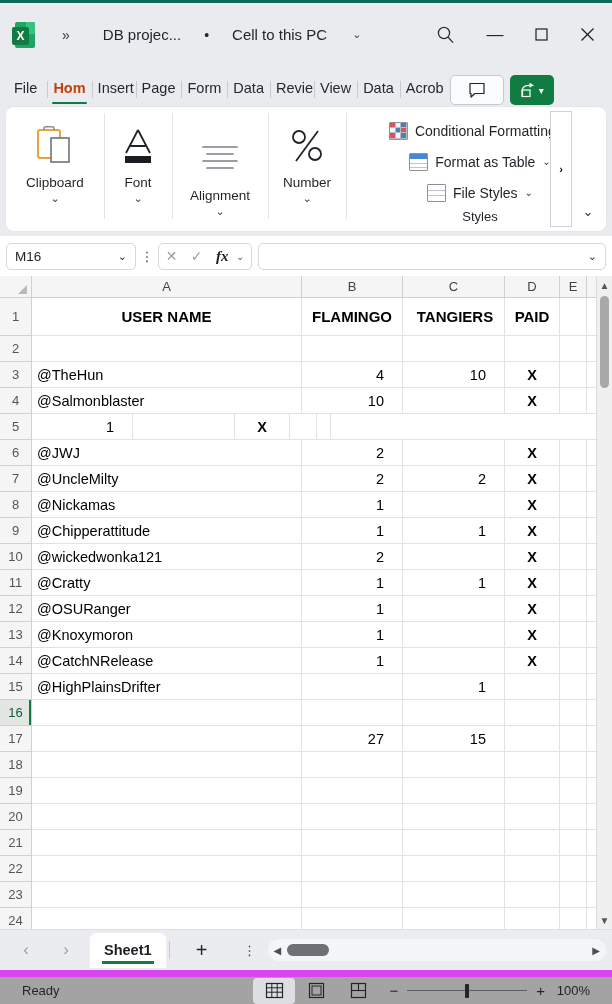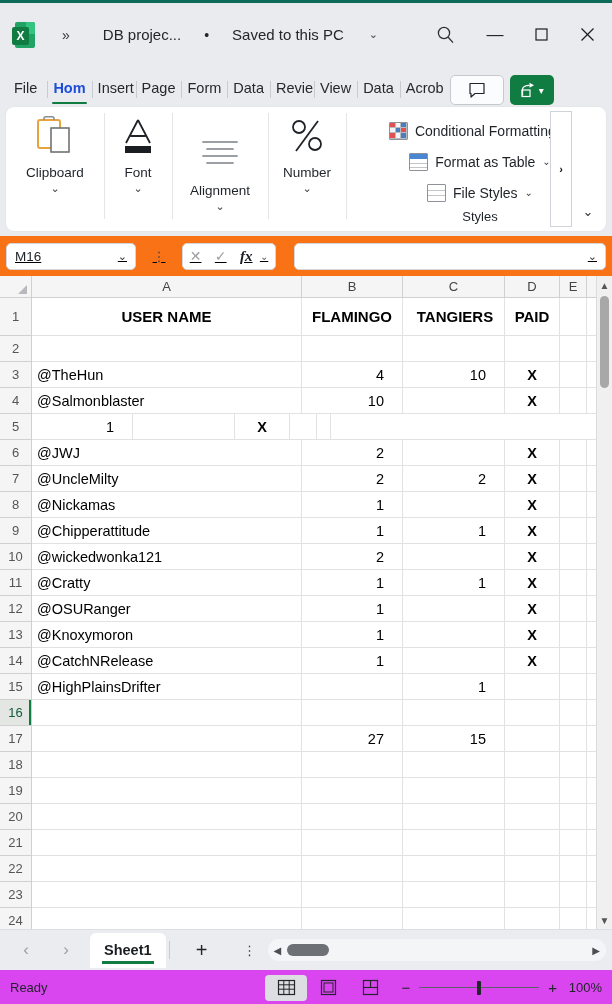--- a/index.html
+++ b/index.html
@@ -85,21 +85,21 @@
     position: relative;
     overflow: hidden;
     cursor: default;
     white-space: nowrap;
   }
   .tab.file { padding-left: 10px; padding-right: 10px; }
   .tab + .tab::before {
     content: ""; position: absolute; left: 0; top: 7px; bottom: 9px;
     width: 1px; background: #c8cbd0;
   }
-  .tab.sel { font-weight: bold; color: #1d4ed8; }
+  .tab.sel { font-weight: bold; color: #c2410c; }
   .tab.sel::after {
     content: ""; position: absolute; left: 5px; right: 5px; bottom: 3px;
     height: 2.5px; background: #107c41; border-radius: 2px;
   }
   .tab.clipped { max-width: 44px; }
   .comment-btn {
     margin-left: 6px; margin-bottom: 2px;
     width: 54px; height: 30px;
     border: 1px solid #c6c9ce; border-radius: 5px;
     background: #fbfcfd;
@@ -123,21 +123,21 @@
   .ribbon-inner {
     height: 124px; background: #ffffff;
     border-radius: 8px;
     display: flex; align-items: stretch;
     position: relative;
     box-shadow: 0 0 0 0.5px #dfe1e5;
   }
   .group {
     display: flex; flex-direction: column; align-items: center;
     justify-content: flex-start;
-    padding: 6px 0 0 0;
+    padding: 16px 0 0 0;
     position: relative;
   }
   .group + .group::before {
     content: ""; position: absolute; left: 0; top: 6px; bottom: 12px;
     width: 1px; background: #e3e5e8;
   }
   .g-clipboard { width: 98px; }
   .g-font { width: 68px; }
   .g-align { width: 96px; justify-content: center; }
   .g-number { width: 78px; }
@@ -182,25 +182,24 @@
   .ribbon-collapse {
     position: absolute; right: 6px; bottom: 8px;
     width: 24px; height: 24px;
     display: flex; align-items: center; justify-content: center;
     font-size: 13px; color: #2b3035;
   }
 
   
   .fbar {
     flex: 0 0 40px; height: 40px;
-    background: #f97316;
+    background: #ffffff;
     display: flex; align-items: center;
     padding: 0 6px;
-    gap: 12px;
-    text-decoration: underline;
+    gap: 0px;
   }
   .namebox {
     width: 130px; height: 27px;
     background: #fff; border: 1px solid #d4d6da; border-radius: 5px;
     display: flex; align-items: center;
     padding: 0 8px; font-size: 13.5px; color: #1e2226;
   }
   .namebox .nb-val { flex: 1 1 auto; }
   .namebox .nb-caret { font-size: 11px; color: #333; }
   .fb-dots {
@@ -322,24 +321,24 @@
     display: flex; align-items: center; padding: 0 6px;
     gap: 4px;
   }
   .hs-arrow { font-size: 10px; color: #4a4f54; }
   .hs-track { flex: 1 1 auto; position: relative; height: 14px; }
   .hs-thumb { position: absolute; left: 2px; top: 1px; width: 42px; height: 12px; background: #6d7175; border-radius: 6px; }
 
   
   .statusbar {
     flex: 0 0 34px; height: 34px;
-    background: #d946ef;
+    background: #a3a3a3;
     display: flex; align-items: center;
-    padding: 0 10px;
-    border-top: 1px solid #d946ef;
+    padding: 0 22px;
+    border-top: 7px solid #d946ef;
     font-size: 13px; color: #1f2328;
   }
   .status-text { flex: 0 0 auto; }
   .sb-spacer { flex: 1 1 auto; }
   .view-btn {
     width: 42px; height: 26px;
     display: flex; align-items: center; justify-content: center;
     border-radius: 4px; color: #22262a;
   }
   .view-btn.active { background: #dcdee2; }
@@ -360,21 +359,21 @@
   <div class="titlebar">
     <div class="xl-logo">
       <div class="doc"></div>
         <div class="fold"></div>
       <div class="tile">X</div>
     </div>
     <div class="chev-more">»</div>
     <div class="title-text">
       <span>DB projec...</span>
       <span class="dot">•</span>
-      <span>Saved to this PC</span>
+      <span>Cell to this PC</span>
       <span class="caret">⌄</span>
     </div>
     <div class="tb-spacer"></div>
     <div class="tb-btn search">
       <svg width="19" height="19" viewBox="0 0 19 19">
           <circle cx="8" cy="8" r="5.6" fill="none" stroke="#2a2f34" stroke-width="1.3"></circle>
           <line x1="12.2" y1="12.2" x2="17" y2="17.6" stroke="#2a2f34" stroke-width="1.3"></line>
         </svg>
     </div>
     <div class="win-btn min">—</div>

